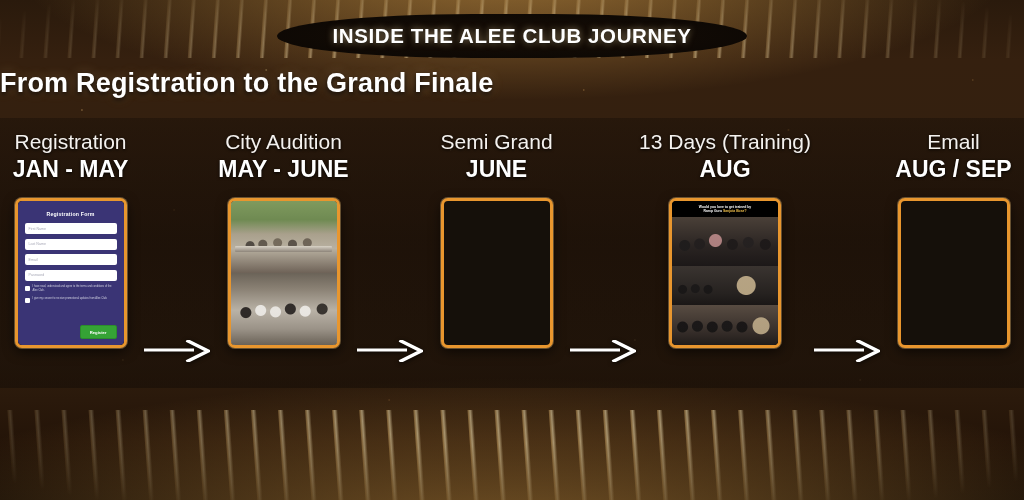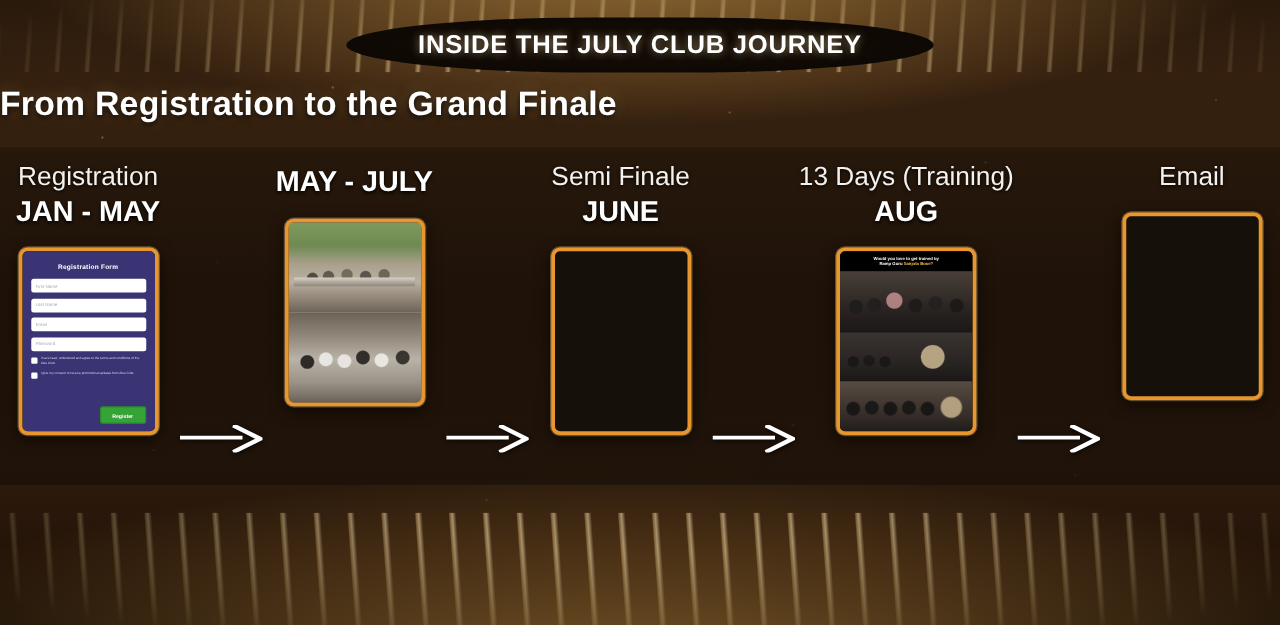--- a/index.html
+++ b/index.html
@@ -295,21 +295,21 @@
     <div class="arc b3"></div>
       <div class="arc b2"></div>
       <div class="arc b1"></div>
     <div class="rays rays-bot"></div>
   </div>
   <div class="dust"></div>
 
   <div id="band"></div>
 
   <div id="title-ribbon">
-    <div class="txt">INSIDE THE JULY CLUB JOURNEY</div>
+    <div class="txt">INSIDE THE ALEE CLUB JOURNEY</div>
   </div>
 
   <div id="subtitle">From Registration to the Grand Finale</div>
 
   <div id="steps">
 
     <div class="step">
       <div class="step-name">Registration</div>
       <div class="step-date">JAN - MAY</div>
       <div class="card">
@@ -343,42 +343,43 @@
     </div>
 
     <div class="arrow">
       <svg width="66" height="22" viewBox="0 0 66 22">
         <path d="M0 10 L50 10" stroke="#fff" stroke-width="3"></path>
         <path d="M44 1 L64 11 L44 21" stroke="#fff" stroke-width="3.4" fill="none" stroke-linecap="square"></path>
       </svg>
     </div>
 
     <div class="step">
-      <div class="step-date">MAY - JULY</div>
+      <div class="step-name">City Audition</div>
+      <div class="step-date">MAY - JUNE</div>
       <div class="card">
         <div class="card-inner audition">
           <div class="aud-top">
             <span class="label-hidden">outdoor registration queue at audition venue</span>
           </div>
           <div class="aud-bot">
             <span class="label-hidden">students standing in line at city audition</span>
           </div>
         </div>
       </div>
     </div>
 
     <div class="arrow">
       <svg width="66" height="22" viewBox="0 0 66 22">
         <path d="M0 10 L50 10" stroke="#fff" stroke-width="3"></path>
         <path d="M44 1 L64 11 L44 21" stroke="#fff" stroke-width="3.4" fill="none" stroke-linecap="square"></path>
       </svg>
     </div>
 
     <div class="step">
-      <div class="step-name">Semi Finale</div>
+      <div class="step-name">Semi Grand</div>
       <div class="step-date">JUNE</div>
       <div class="card">
         <div class="card-inner semi">
 
           <div class="figure" style="left:10%;width:20%;height:52%;background:linear-gradient(180deg,#2b2420,#1b1512);"></div>
           <div class="f-head" style="left:15%;bottom:56%;width:9%;height:8%;background:#6b4a36;"></div>
           <div class="figure" style="left:40%;width:20%;height:60%;background:linear-gradient(180deg,#1d1a18,#121010);"></div>
           <div class="f-head" style="left:45%;bottom:64%;width:9%;height:8%;background:#7a5540;"></div>
           <div class="figure" style="left:70%;width:20%;height:62%;background:linear-gradient(180deg,#1b1816,#100e0e);"></div>
           <div class="f-head" style="left:75%;bottom:66%;width:9%;height:8%;background:#74503c;"></div>
@@ -417,20 +418,21 @@
 
     <div class="arrow">
       <svg width="66" height="22" viewBox="0 0 66 22">
         <path d="M0 10 L50 10" stroke="#fff" stroke-width="3"></path>
         <path d="M44 1 L64 11 L44 21" stroke="#fff" stroke-width="3.4" fill="none" stroke-linecap="square"></path>
       </svg>
     </div>
 
     <div class="step">
       <div class="step-name">Email</div>
+      <div class="step-date">AUG / SEP</div>
       <div class="card">
         <div class="card-inner finale">
 
           <div class="figure" style="left:6%;width:22%;height:56%;background:linear-gradient(180deg,#21242e,#14161d);"></div>
           <div class="f-head" style="left:12%;bottom:60%;width:10%;height:8.5%;background:#8b6246;"></div>
           <div class="figure" style="left:36%;width:26%;height:50%;background:linear-gradient(180deg,#9fb88d,#7d9a6c);"></div>
           <div class="f-head" style="left:44%;bottom:54%;width:10%;height:8.5%;background:#e7c3a4;"></div>
           <div style="position:absolute;left:44.5%;bottom:62.5%;width:9%;height:4%;background:linear-gradient(180deg,#fff3b0,#d9b44a);clip-path:polygon(0 100%,0 20%,25% 60%,50% 0,75% 60%,100% 20%,100% 100%);"></div>
           <div style="position:absolute;left:52%;bottom:22%;width:20%;height:22%;background:radial-gradient(circle at 35% 35%,#e8554e 0 3px,transparent 4px),radial-gradient(circle at 62% 28%,#f2f2ef 0 3px,transparent 4px),radial-gradient(circle at 50% 58%,#3f7d3a 0 4px,transparent 5px),linear-gradient(180deg,rgba(240,240,235,.5),rgba(60,110,55,.4));border-radius:4px;"></div>
           <div class="figure" style="left:68%;width:24%;height:54%;background:linear-gradient(180deg,#b8434f,#8f3440);"></div>

